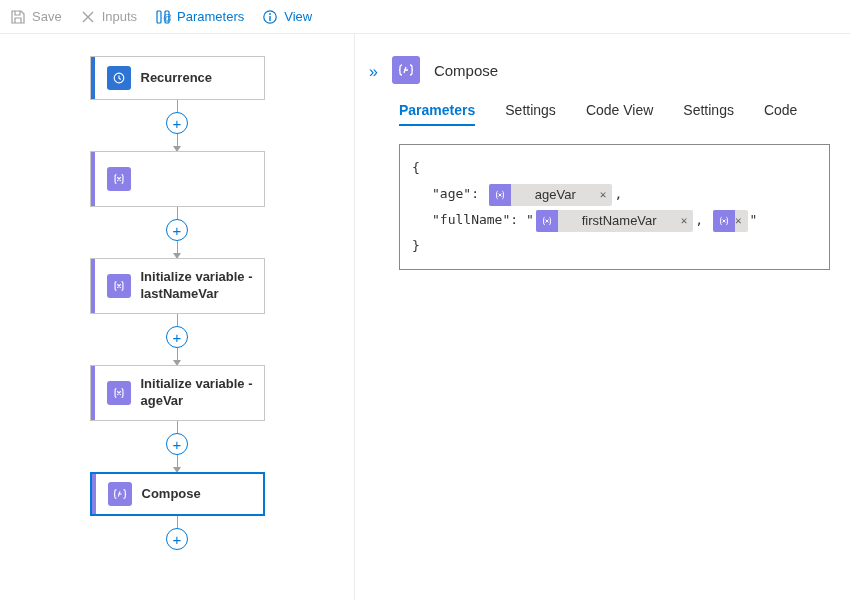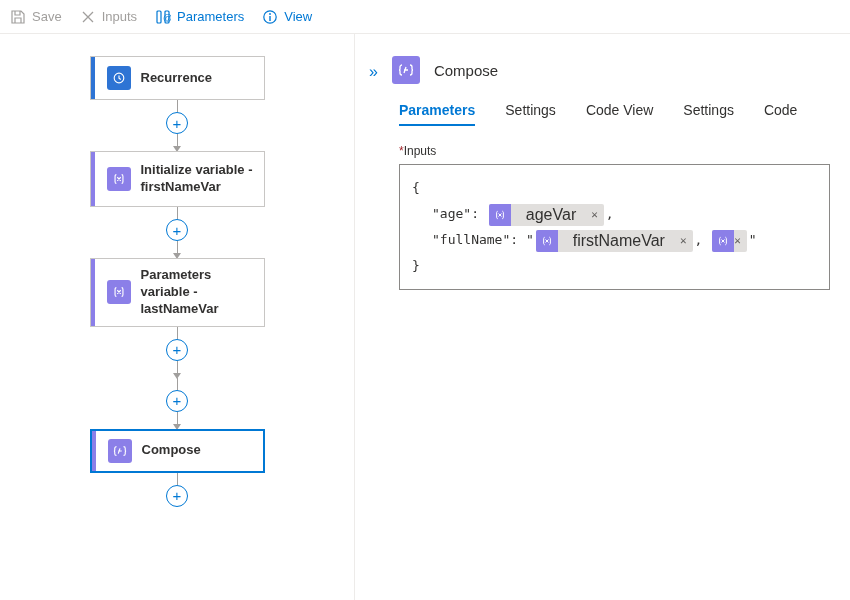--- a/index.html
+++ b/index.html
@@ -144,21 +144,21 @@
     border-radius:2px;
     overflow:hidden;
     vertical-align:middle;
     margin:0 2px;
   }
   .token .ticonbox {
     width:22px;height:22px;background:#8B7FE8;
     display:flex;align-items:center;justify-content:center;
   }
   .token .ticonbox svg{width:12px;height:12px;}
-  .token .tname { padding:0 15px; font-family:"Segoe UI",sans-serif; font-size:16px;text-align:right;}
+  .token .tname { padding:0 24px; font-family:"Segoe UI",sans-serif; font-size:13px;text-align:right;}
   .token .tx { padding:0 6px 0 0; font-size:11px; cursor:pointer; color:#605e5c;}
   .codeline { padding-left: 20px; white-space: nowrap;}
   .fx-white { fill:none; stroke:#fff; stroke-width:1.3; }
 </style>
 </head>
 <body>
 
 <div class="toolbar">
   <div class="tbtn disabled">
     <span class="ticon">
@@ -217,42 +217,50 @@
         <div class="vline"></div>
         <div class="arrowhead"></div>
       </div>
       <div class="card tall">
         <div class="stripe" style="background:#8B7FE8"></div>
         <div class="iconbox purple">
           <svg viewBox="0 0 16 16">
             <path d="M5 3c-1 0-1.5 1-1.5 2v6c0 1 .5 2 1.5 2M11 3c1 0 1.5 1 1.5 2v6c0 1-.5 2-1.5 2M6 6l4 4M10 6l-4 4" class="fx-white"></path>
           </svg>
         </div>
-        <div class="label">Initialize variable - firstNameVar</div>
       </div>
       <div class="conn">
         <div class="vline"></div>
         <div class="addbtn">+</div>
         <div class="vline"></div>
         <div class="arrowhead"></div>
       </div>
       <div class="card tall">
         <div class="stripe" style="background:#8B7FE8"></div>
         <div class="iconbox purple">
           <svg viewBox="0 0 16 16">
             <path d="M5 3c-1 0-1.5 1-1.5 2v6c0 1 .5 2 1.5 2M11 3c1 0 1.5 1 1.5 2v6c0 1-.5 2-1.5 2M6 6l4 4M10 6l-4 4" class="fx-white"></path>
           </svg>
         </div>
-        <div class="label">Parameters variable - lastNameVar</div>
+        <div class="label">Initialize variable - lastNameVar</div>
       </div>
       <div class="conn">
         <div class="vline"></div>
         <div class="addbtn">+</div>
         <div class="vline"></div>
         <div class="arrowhead"></div>
+      </div>
+      <div class="card tall">
+        <div class="stripe" style="background:#8B7FE8"></div>
+        <div class="iconbox purple">
+          <svg viewBox="0 0 16 16">
+            <path d="M5 3c-1 0-1.5 1-1.5 2v6c0 1 .5 2 1.5 2M11 3c1 0 1.5 1 1.5 2v6c0 1-.5 2-1.5 2M6 6l4 4M10 6l-4 4" class="fx-white"></path>
+          </svg>
+        </div>
+        <div class="label">Initialize variable - ageVar</div>
       </div>
       <div class="conn">
         <div class="vline"></div>
         <div class="addbtn">+</div>
         <div class="vline"></div>
         <div class="arrowhead"></div>
       </div>
       <div class="card selected">
         <div class="stripe" style="background:#8B7FE8"></div>
         <div class="iconbox purple">
@@ -282,23 +290,20 @@
     </div>
 
     <div class="tabs" id="tabs">
         <div class="tab active">Parameters</div>
         <div class="tab">Settings</div>
         <div class="tab">Code View</div>
         <div class="tab">Settings</div>
         <div class="tab">Code</div>
       </div>
 
-    <div class="field-label">
-      <span class="req">*</span><span>Inputs</span>
-    </div>
 
     <div class="inputs-box">
       <div>{</div>
       <div class="codeline">
         <span>"age": </span><span class="token">
             <span class="ticonbox">
               <svg viewBox="0 0 16 16">
                 <path d="M5 3c-1 0-1.5 1-1.5 2v6c0 1 .5 2 1.5 2M11 3c1 0 1.5 1 1.5 2v6c0 1-.5 2-1.5 2M6 6l4 4M10 6l-4 4" class="fx-white"></path>
               </svg>
             </span>

